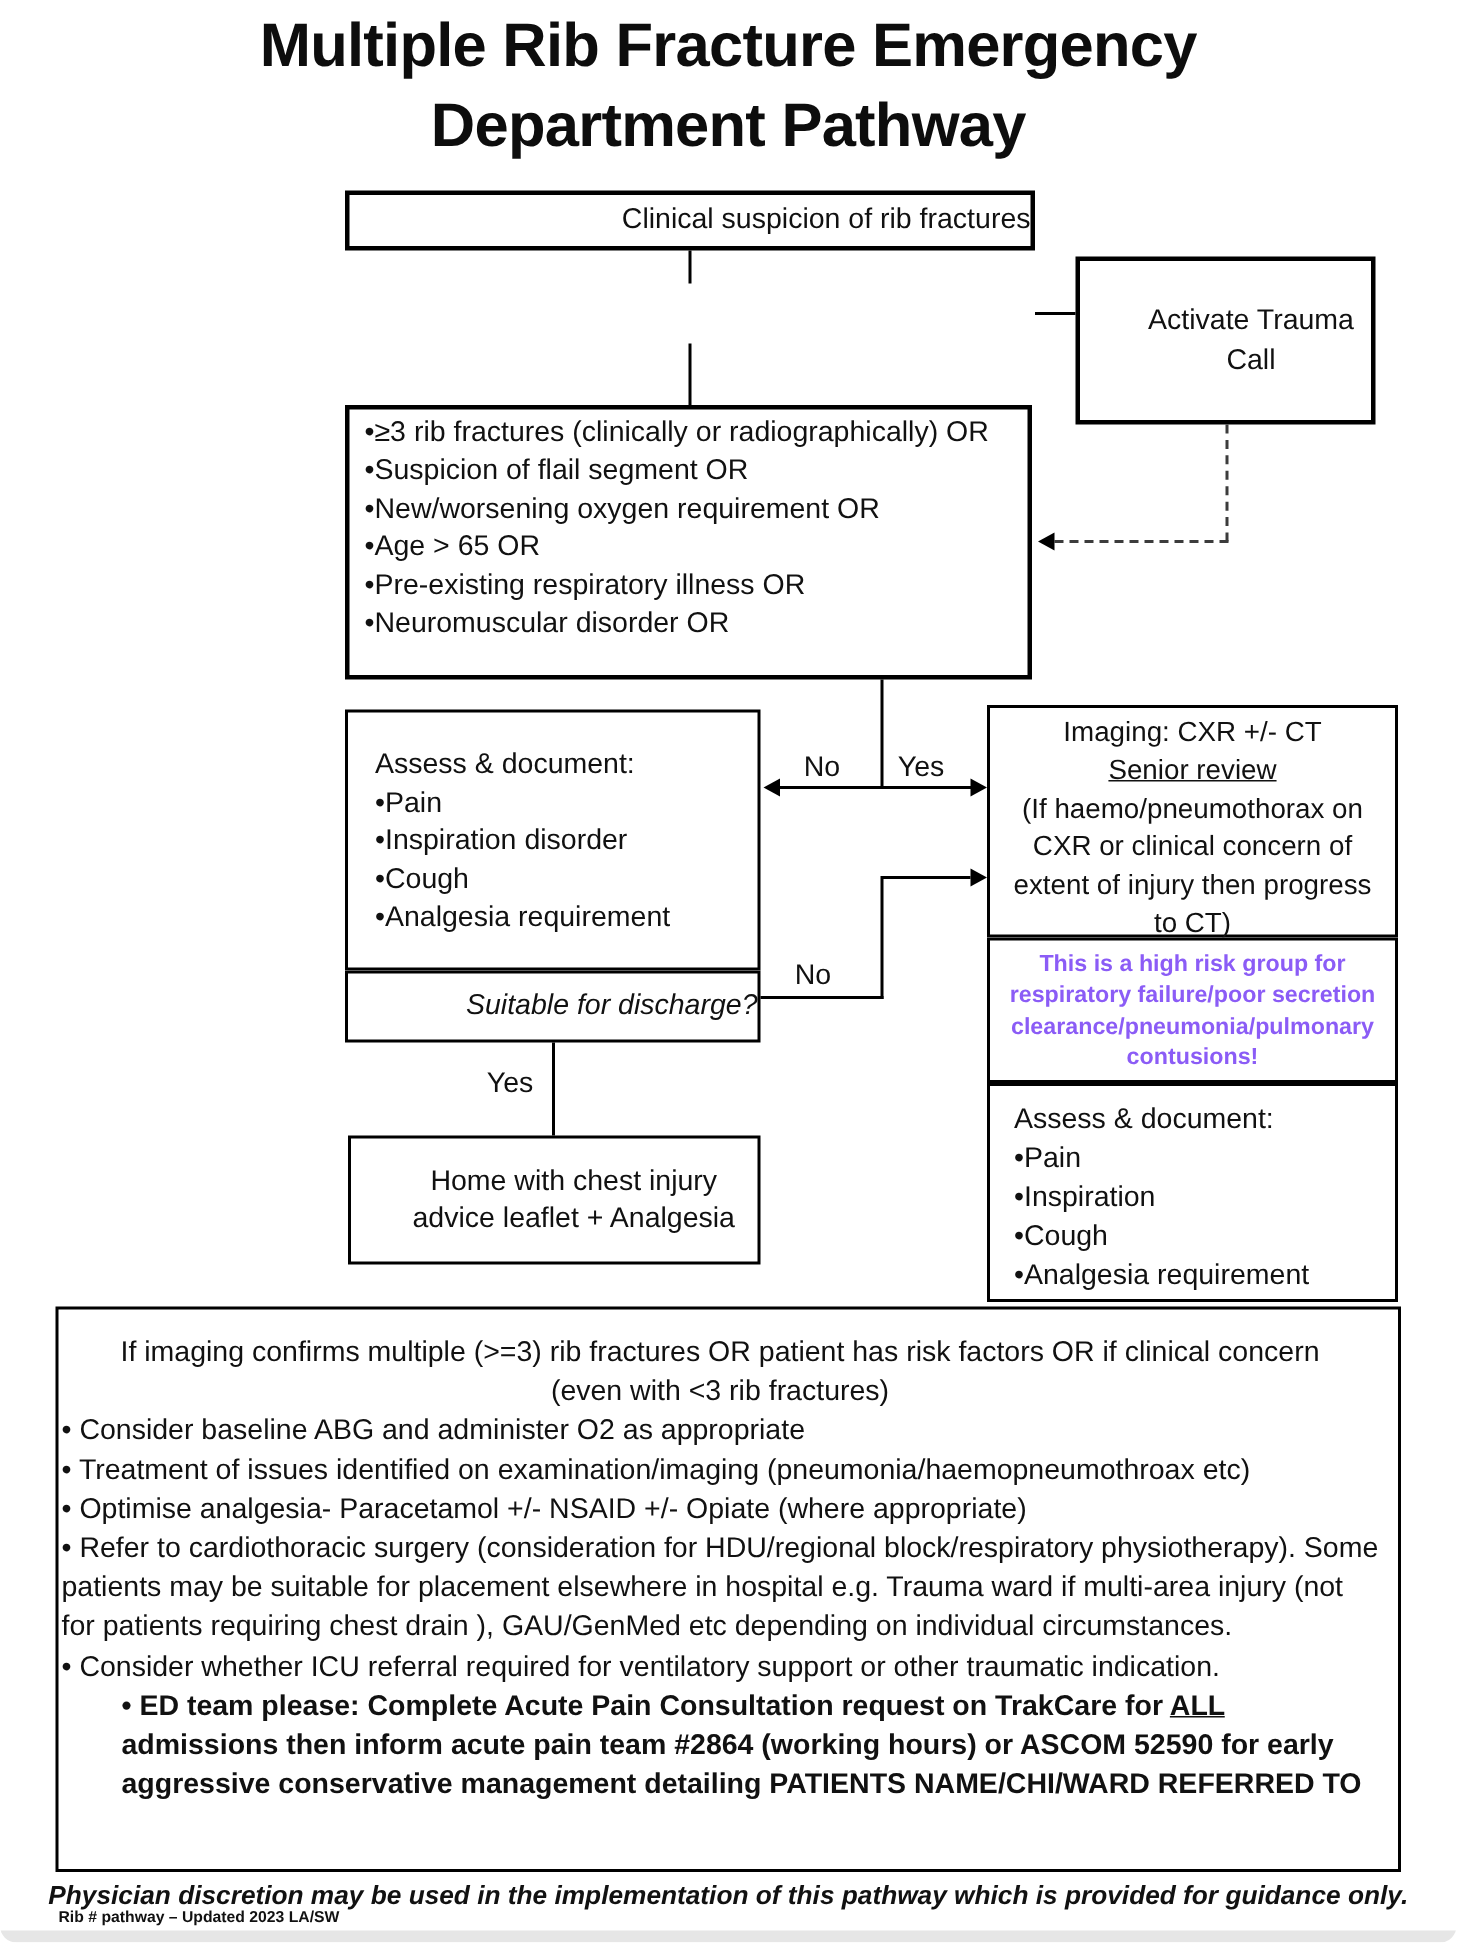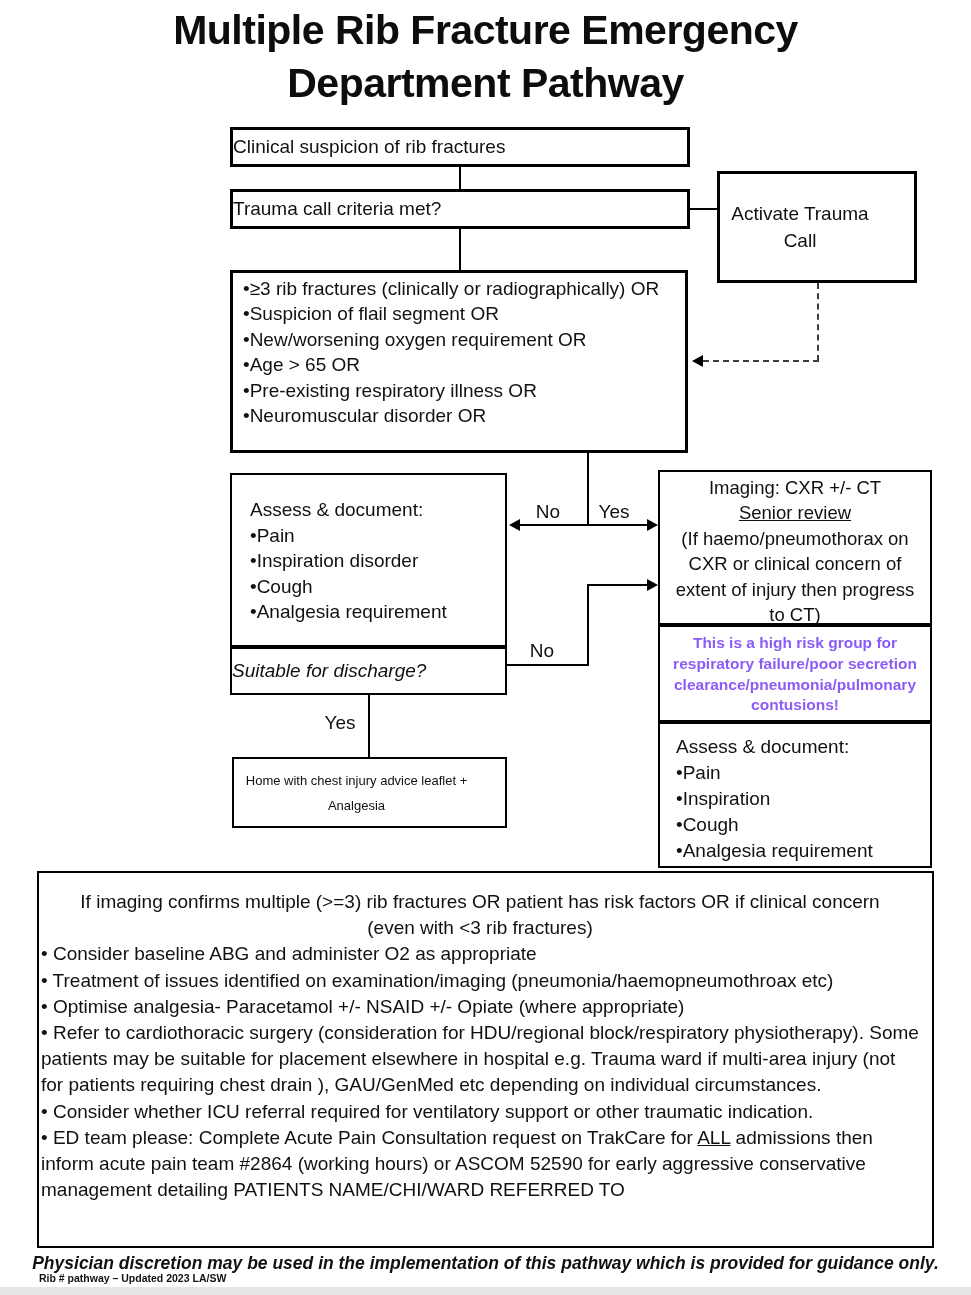--- a/index.html
+++ b/index.html
@@ -1,41 +1,41 @@
 <!DOCTYPE html>
 <html><head>
 <meta charset="utf-8">
 <style>
   * { margin:0; padding:0; box-sizing:border-box; }
   html,body { background:#ffffff; }
   body { font-family:"Liberation Sans", sans-serif; color:#111; }
-  #page { position:relative; width:971px; height:1295px; background:#fff; overflow:hidden; }
+  #page { position:relative; width:971px; height:1295px; background:#fff; overflow:hidden;border-radius:11px; }
 
   .title { position:absolute; top:4px; left:0; width:100%; text-align:center;
            font-size:41px; font-weight:bold; line-height:53px; letter-spacing:-0.5px; color:#0d0d0d; }
 
   .box { position:absolute; border:2px solid #000; background:#fff; }
   .box.thick { border-width:3px; }
-  .center-flex { display:flex; align-items:center; justify-content:flex-start; text-align:center; }
+  .center-flex { display:flex; align-items:center; justify-content:flex-end; text-align:center; }
   .lines { line-height:25.4px; }
 
   #clinical-box   { left:230px; top:127px; width:460px; height:40px; font-size:19px; }
   #trauma-box     { left:230px; top:189px; width:460px; height:40px; font-size:19px; }
   #activate-box   { left:717px; top:171px; width:200px; height:112px; font-size:19px; line-height:27px; }
   #criteria-box   { left:230px; top:270px; width:458px; height:183px; padding:3px 10px; font-size:19px; }
   #assess-left-box{ left:230px; top:473px; width:277px; height:174px; padding:22px 0 0 18px; font-size:19px; line-height:25.5px; }
   #discharge-box  { left:230px; top:647px; width:277px; height:48px; font-size:19px;font-style:italic; }
-  #home-box       { left:232px; top:757px; width:275px; height:71px; font-size:13px; line-height:25px; }
+  #home-box       { left:232px; top:757px; width:275px; height:86px; font-size:19px; line-height:25px; }
   #imaging-box    { left:658px; top:470px; width:274px; height:155px; padding:3px 6px; text-align:center; font-size:18.5px; line-height:25.4px; }
   #highrisk-box   { left:658px; top:625px; width:274px; height:97px; padding:6px 8px; text-align:center;
                     font-size:15.5px; line-height:20.8px; font-weight:bold; color:#8b5cf6; }
   #assess-right-box{ left:658px; top:722px; width:274px; height:146px; padding:10px 0 0 16px; font-size:19px; line-height:26px; }
   #main-box       { left:37px; top:871px; width:897px; height:377px; padding:16px 13px 0 2px; font-size:19px; line-height:26.2px; }
   #main-box .intro { text-align:center; }
-  #main-box .ed   { font-weight:normal; }
+  #main-box .ed   { font-weight:bold;margin-left:40px; }
   .u { text-decoration:underline; }
 
   .hline { position:absolute; height:2px; background:#000; }
   .vline { position:absolute; width:2px; background:#000; }
   .dash-h { position:absolute; height:0; border-top:2px dashed #3c3c3c; }
   .dash-v { position:absolute; width:0; border-left:2px dashed #3c3c3c; }
   .arrow-left  { position:absolute; width:0; height:0; border-top:6px solid transparent;
                  border-bottom:6px solid transparent; border-right:11px solid #000; }
   .arrow-right { position:absolute; width:0; height:0; border-top:6px solid transparent;
                  border-bottom:6px solid transparent; border-left:11px solid #000; }
@@ -53,23 +53,20 @@
 
   <div class="title">
     <div>Multiple Rib Fracture Emergency</div>
     <div>Department Pathway</div>
   </div>
 
   <div class="box thick center-flex" id="clinical-box">
     <span>Clinical suspicion of rib fractures</span>
   </div>
 
-  <div class="box thick center-flex" id="trauma-box">
-    <span>Trauma call criteria met?</span>
-  </div>
 
   <div class="box thick center-flex" id="activate-box">
     <span style="max-width:160px;">Activate Trauma Call</span>
   </div>
 
   <div class="box thick lines" id="criteria-box">
     <div>•≥3 rib fractures (clinically or radiographically) OR</div>
     <div>•Suspicion of flail segment OR</div>
     <div>•New/worsening oxygen requirement OR</div>
     <div>•Age &gt; 65 OR</div>

